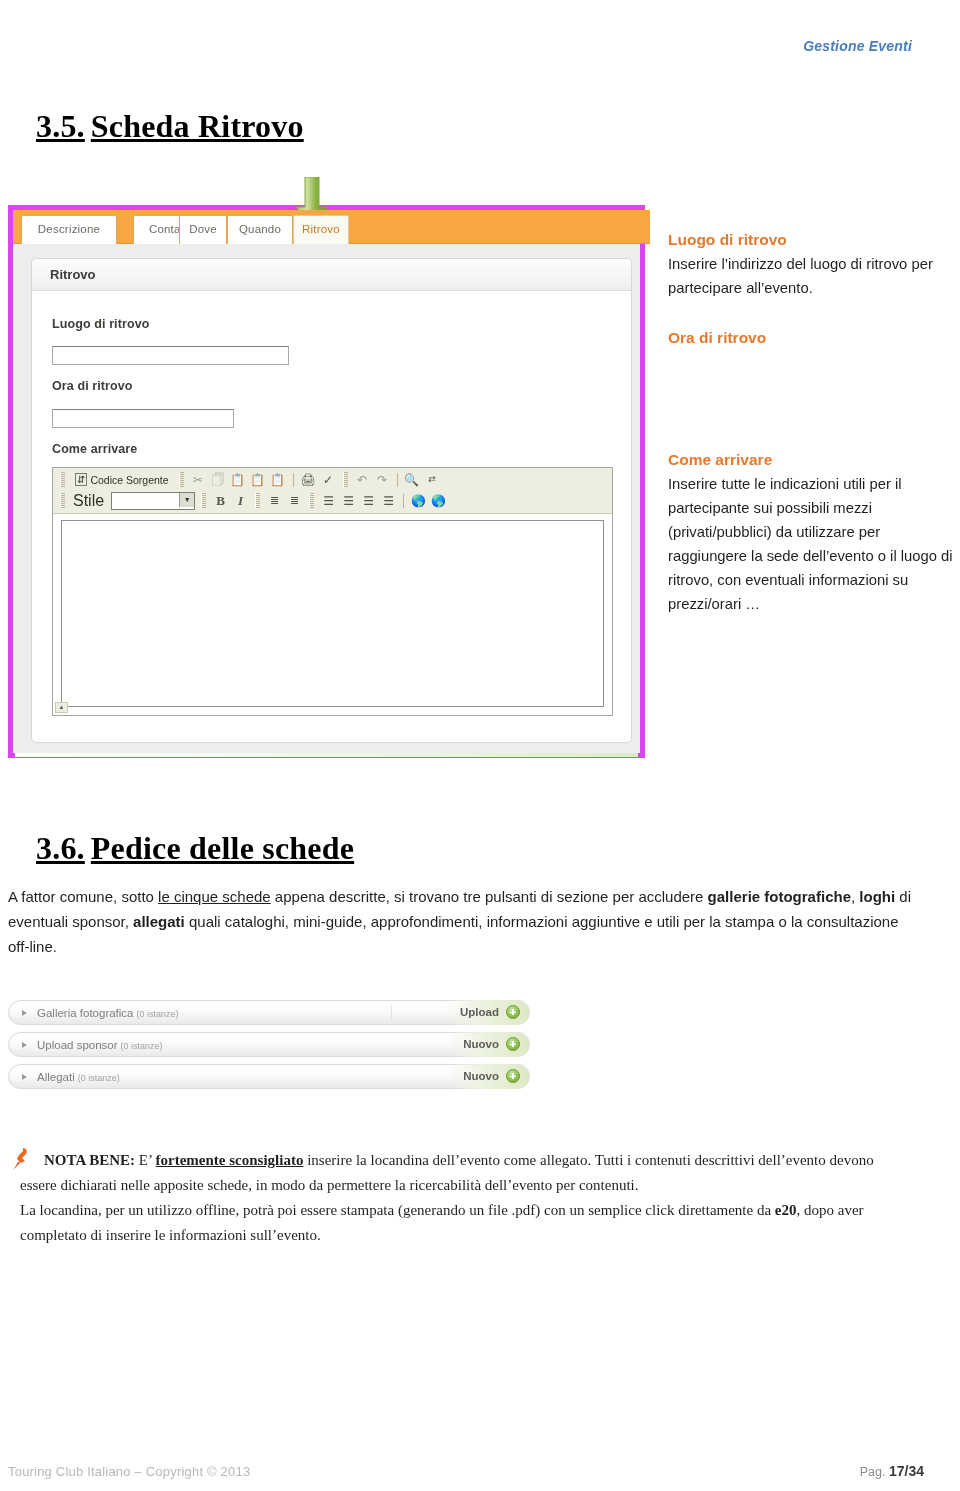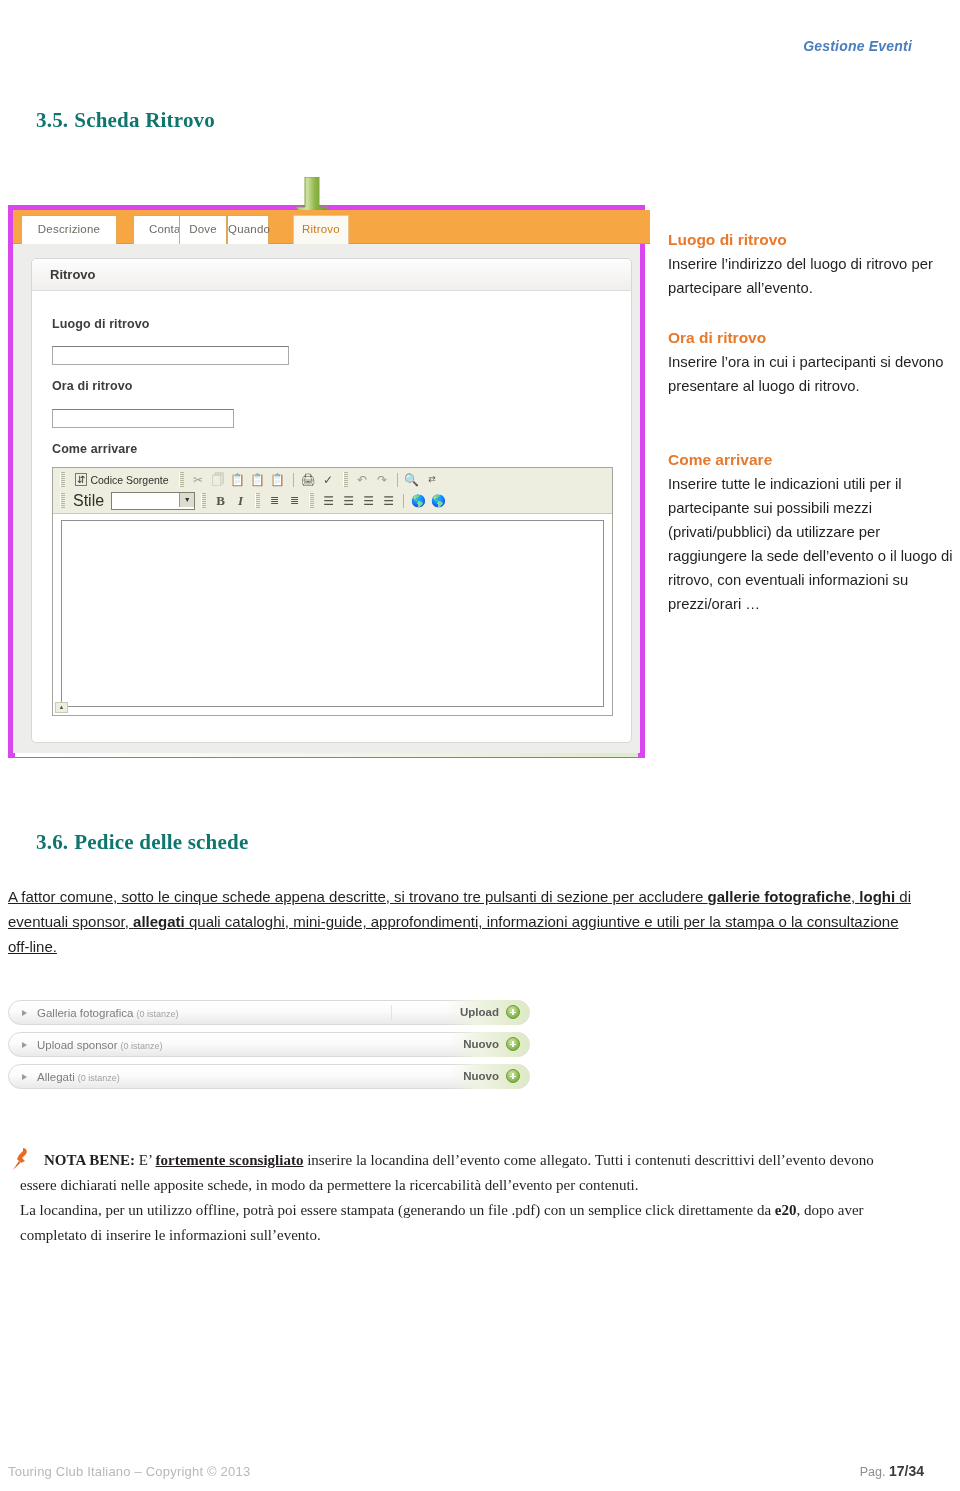--- a/index.html
+++ b/index.html
@@ -29,24 +29,25 @@
     letter-spacing: .2px;
     margin-top: 30px;
   }
 
   
   .h2 {
     position: absolute;
     left: 36px;
     font-family: "Liberation Serif", serif;
     font-weight: bold;
-    font-size: 21px;
-    color: #0f766e;
+    font-size: 32px;
+    color: #000000;
     letter-spacing: .2px;
     white-space: nowrap;
+    text-decoration: underline;
   }
   .h2 .num { margin-right: 6px; }
   #h-35 { top: 108px; }
   #h-36 { top: 830px; }
 
   
   .shot1 {
     position: absolute;
     left: 8px;
     top: 205px;
@@ -271,21 +272,21 @@
   
   .para {
     position: absolute;
     left: 8px;
     width: 905px;
     font-size: 15px;
     line-height: 25px;
     color: #231f20;
     text-align: left;
   }
-  #p-36 { top: 884px; text-decoration: underline; }
+  #p-36 { top: 884px; }
   #p-nota { top: 1148px; width: 870px; left: 20px; font-family: Liberation Serif, serif; }
   .pin {
     position: absolute;
     left: 10px;
     top: 1146px;
     width: 22px;
     height: 26px;
   }
   .u { text-decoration: underline; }
   .b { font-weight: bold; }
@@ -405,21 +406,21 @@
         </linearGradient>
       </defs>
       <path d="M11 0 L25 0 L25 30 L34 30 L18 50 L2 30 L11 30 Z" fill="url(#gA)" stroke="#7fa83c" stroke-width="1"></path>
     </svg>
   </div>
 
   <div class="tabbar">
     <div class="tab" style="left:8px;width:96px;">Descrizione</div>
     <div class="tab" style="left:120px;width:73px;">Contatti</div>
     <div class="tab" style="left:166px;width:48px;">Dove</div>
-    <div class="tab" style="left:214px;width:42px;">Quando</div>
+    <div class="tab" style="left:214px;width:66px;">Quando</div>
     <div class="tab active" style="left:280px;width:56px;">Ritrovo</div>
   </div>
 
   <div class="panel">
     <div class="panel-title">Ritrovo</div>
 
     <div class="field-label" id="lbl-luogo">Luogo di ritrovo</div>
     <div class="txtinput" id="inp-luogo"></div>
 
     <div class="field-label" id="lbl-ora">Ora di ritrovo</div>
@@ -523,21 +524,20 @@
   </div>
 </div>
 
 <div class="desc" id="d-luogo">
   <h4>Luogo di ritrovo</h4>
   <div>Inserire l’indirizzo del luogo di ritrovo per partecipare all’evento.</div>
 </div>
 
 <div class="desc" id="d-ora">
   <h4>Ora di ritrovo</h4>
-  <div>Inserire l’ora in cui i partecipanti si devono presentare al luogo di ritrovo.</div>
 </div>
 
 <div class="desc" id="d-come">
   <h4>Come arrivare</h4>
   <div>Inserire tutte le indicazioni utili per il partecipante sui possibili mezzi (privati/pubblici) da utilizzare per raggiungere la sede dell’evento o il luogo di ritrovo, con eventuali informazioni su prezzi/orari …</div>
 </div>
 
 <div class="h2" id="h-36">
   <span class="num">3.6.</span><span>Pedice delle schede</span>
 </div>

